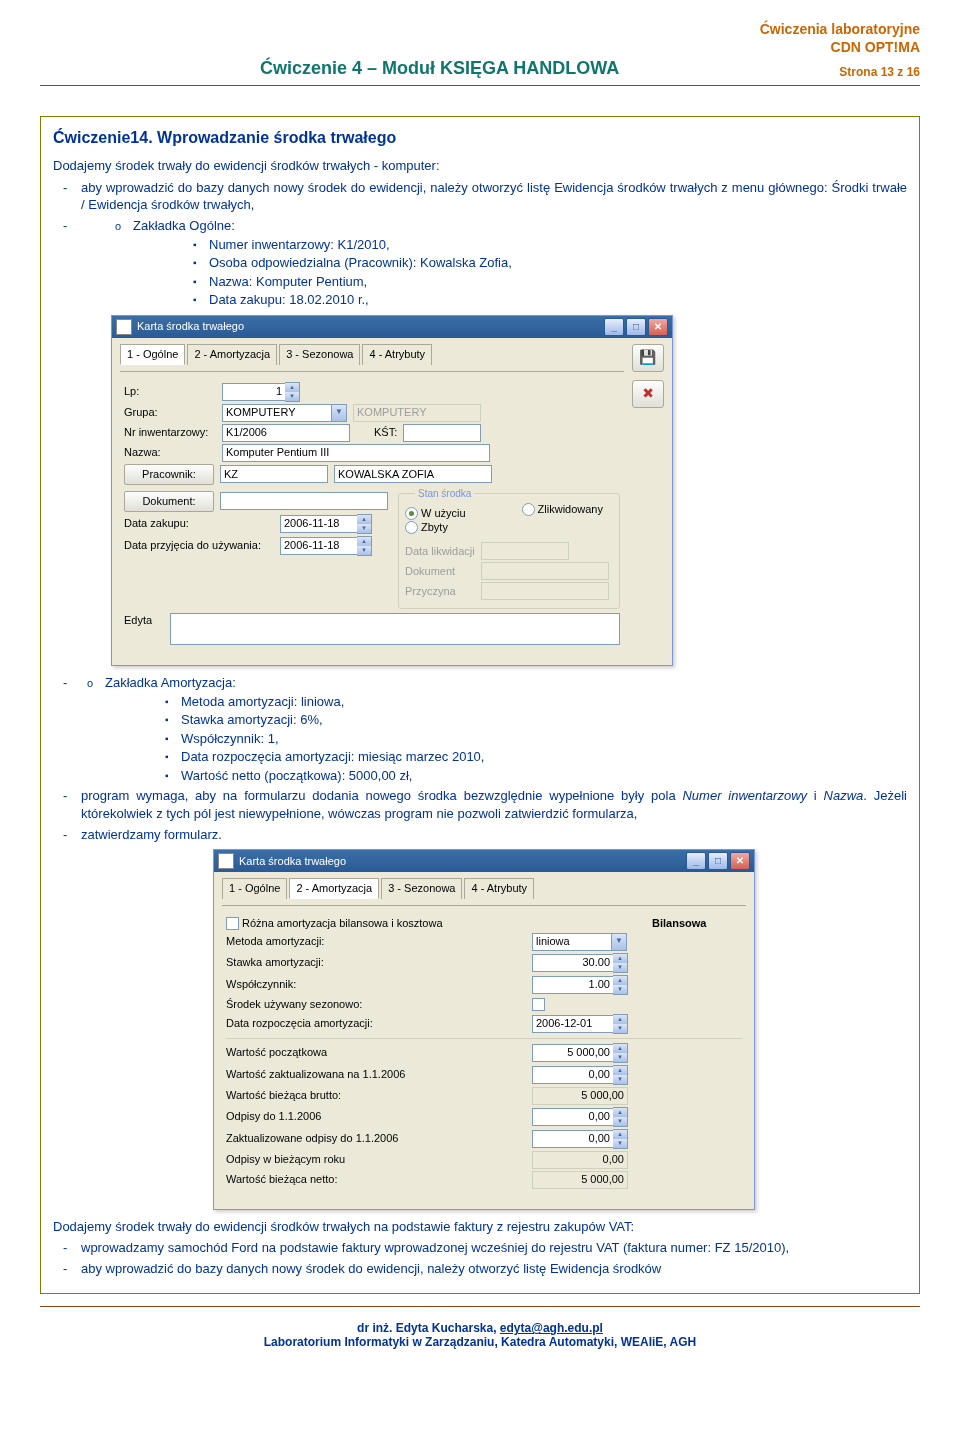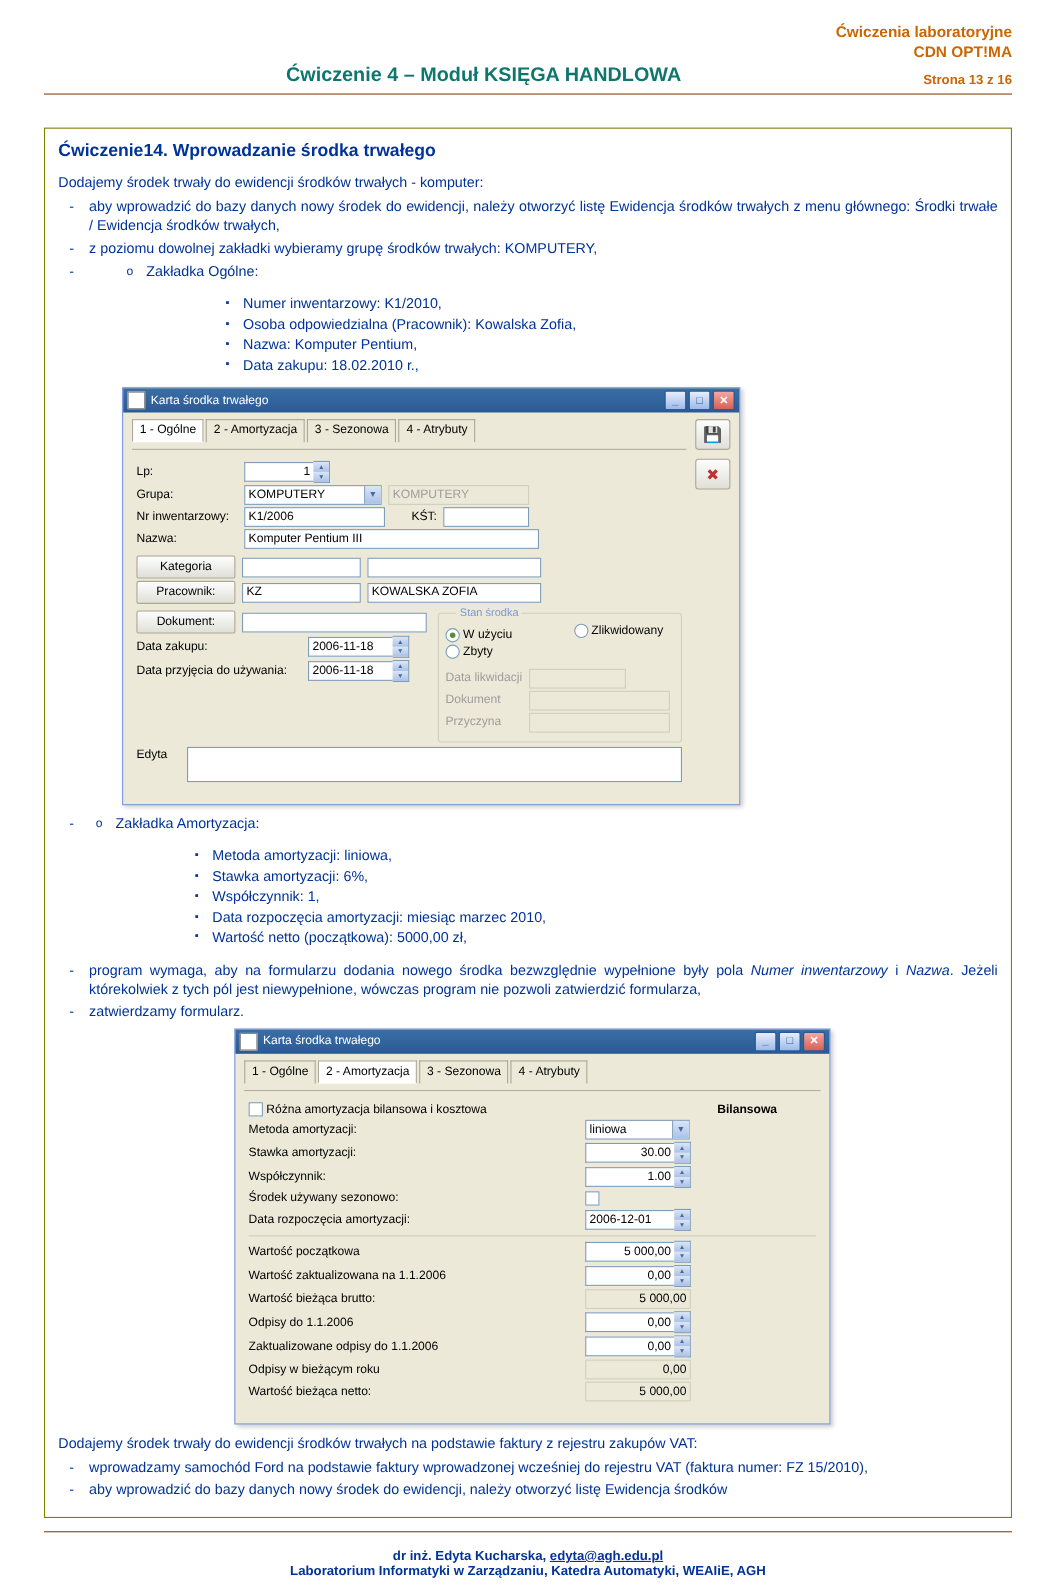--- a/index.html
+++ b/index.html
@@ -58,21 +58,21 @@
     color: #003399;
     text-align: justify;
     line-height: 1.35;
   }
   ul.dash { list-style: none; padding: 0; margin: 4px 0; }
   ul.dash > li { position: relative; padding-left: 28px; margin: 3px 0; }
   ul.dash > li::before { content: "-"; position: absolute; left: 10px; }
   ul.circ { list-style: none; padding: 0; margin: 0; }
   ul.circ > li { position: relative; padding-left: 52px; margin: 2px 0; }
   ul.circ > li::before { content: "o"; position: absolute; left: 34px; font-size: 11px; top: 2px; }
-  ul.sq { list-style: none; padding: 0; margin: 12px; }
+  ul.sq { list-style: none; padding: 0; margin: 0; }
   ul.sq > li { position: relative; padding-left: 76px; margin: 1px 0; }
   ul.sq > li::before { content: "▪"; position: absolute; left: 60px; font-size: 10px; top: 2px; }
   .italic { font-style: italic; }
 
   
   .win {
     border: 1px solid #7a96df;
     background: #ece9d8;
     font-family: Tahoma, Verdana, sans-serif;
     font-size: 11px;
@@ -214,21 +214,20 @@
     <div class="hdr-pg">Strona 13 z 16</div>
   </div>
   <hr class="sep">
 
   <div class="box">
     <div class="ex-title">Ćwiczenie14. Wprowadzanie środka trwałego</div>
     <div class="body-text">
       <div>Dodajemy środek trwały do ewidencji środków trwałych - komputer:</div>
       <ul class="dash">
         <li>aby wprowadzić do bazy danych nowy środek do ewidencji, należy otworzyć listę Ewidencja środków trwałych z menu głównego: Środki trwałe / Ewidencja środków trwałych,</li>
-        <li>z poziomu dowolnej zakładki wybieramy grupę środków trwałych: KOMPUTERY,</li>
         <li>
           <ul class="circ">
             <li>
               <span>Zakładka Ogólne:</span>
               <ul class="sq">
                 <li>Numer inwentarzowy: K1/2010,</li>
                 <li>Osoba odpowiedzialna (Pracownik): Kowalska Zofia,</li>
                 <li>Nazwa: Komputer Pentium,</li>
                 <li>Data zakupu: 18.02.2010 r.,</li>
               </ul>
@@ -277,25 +276,20 @@
                 </div>
                 <div class="row">
                   <span class="lbl" style="width:92px;">Nr inwentarzowy:</span>
                   <div class="field" style="width:120px;">K1/2006</div>
                   <span class="lbl" style="margin-left:18px;">KŚT:</span>
                   <div class="field" style="width:70px;"></div>
                 </div>
                 <div class="row">
                   <span class="lbl" style="width:92px;">Nazwa:</span>
                   <div class="field" style="width:260px;">Komputer Pentium III</div>
-                </div>
-                <div class="row" style="margin-top:6px;">
-                  <div class="btn3d" style="width:72px;justify-content:center;">Kategoria</div>
-                  <div class="field" style="width:100px;"></div>
-                  <div class="field" style="width:150px;"></div>
                 </div>
                 <div class="row">
                   <div class="btn3d" style="width:72px;justify-content:center;">Pracownik:</div>
                   <div class="field" style="width:100px;">KZ</div>
                   <div class="field" style="width:150px;">KOWALSKA ZOFIA</div>
                 </div>
                 <div style="display:flex;gap:10px;margin-top:4px;">
                   <div style="flex:1;">
                     <div class="row">
                       <div class="btn3d" style="width:72px;justify-content:center;">Dokument:</div>

